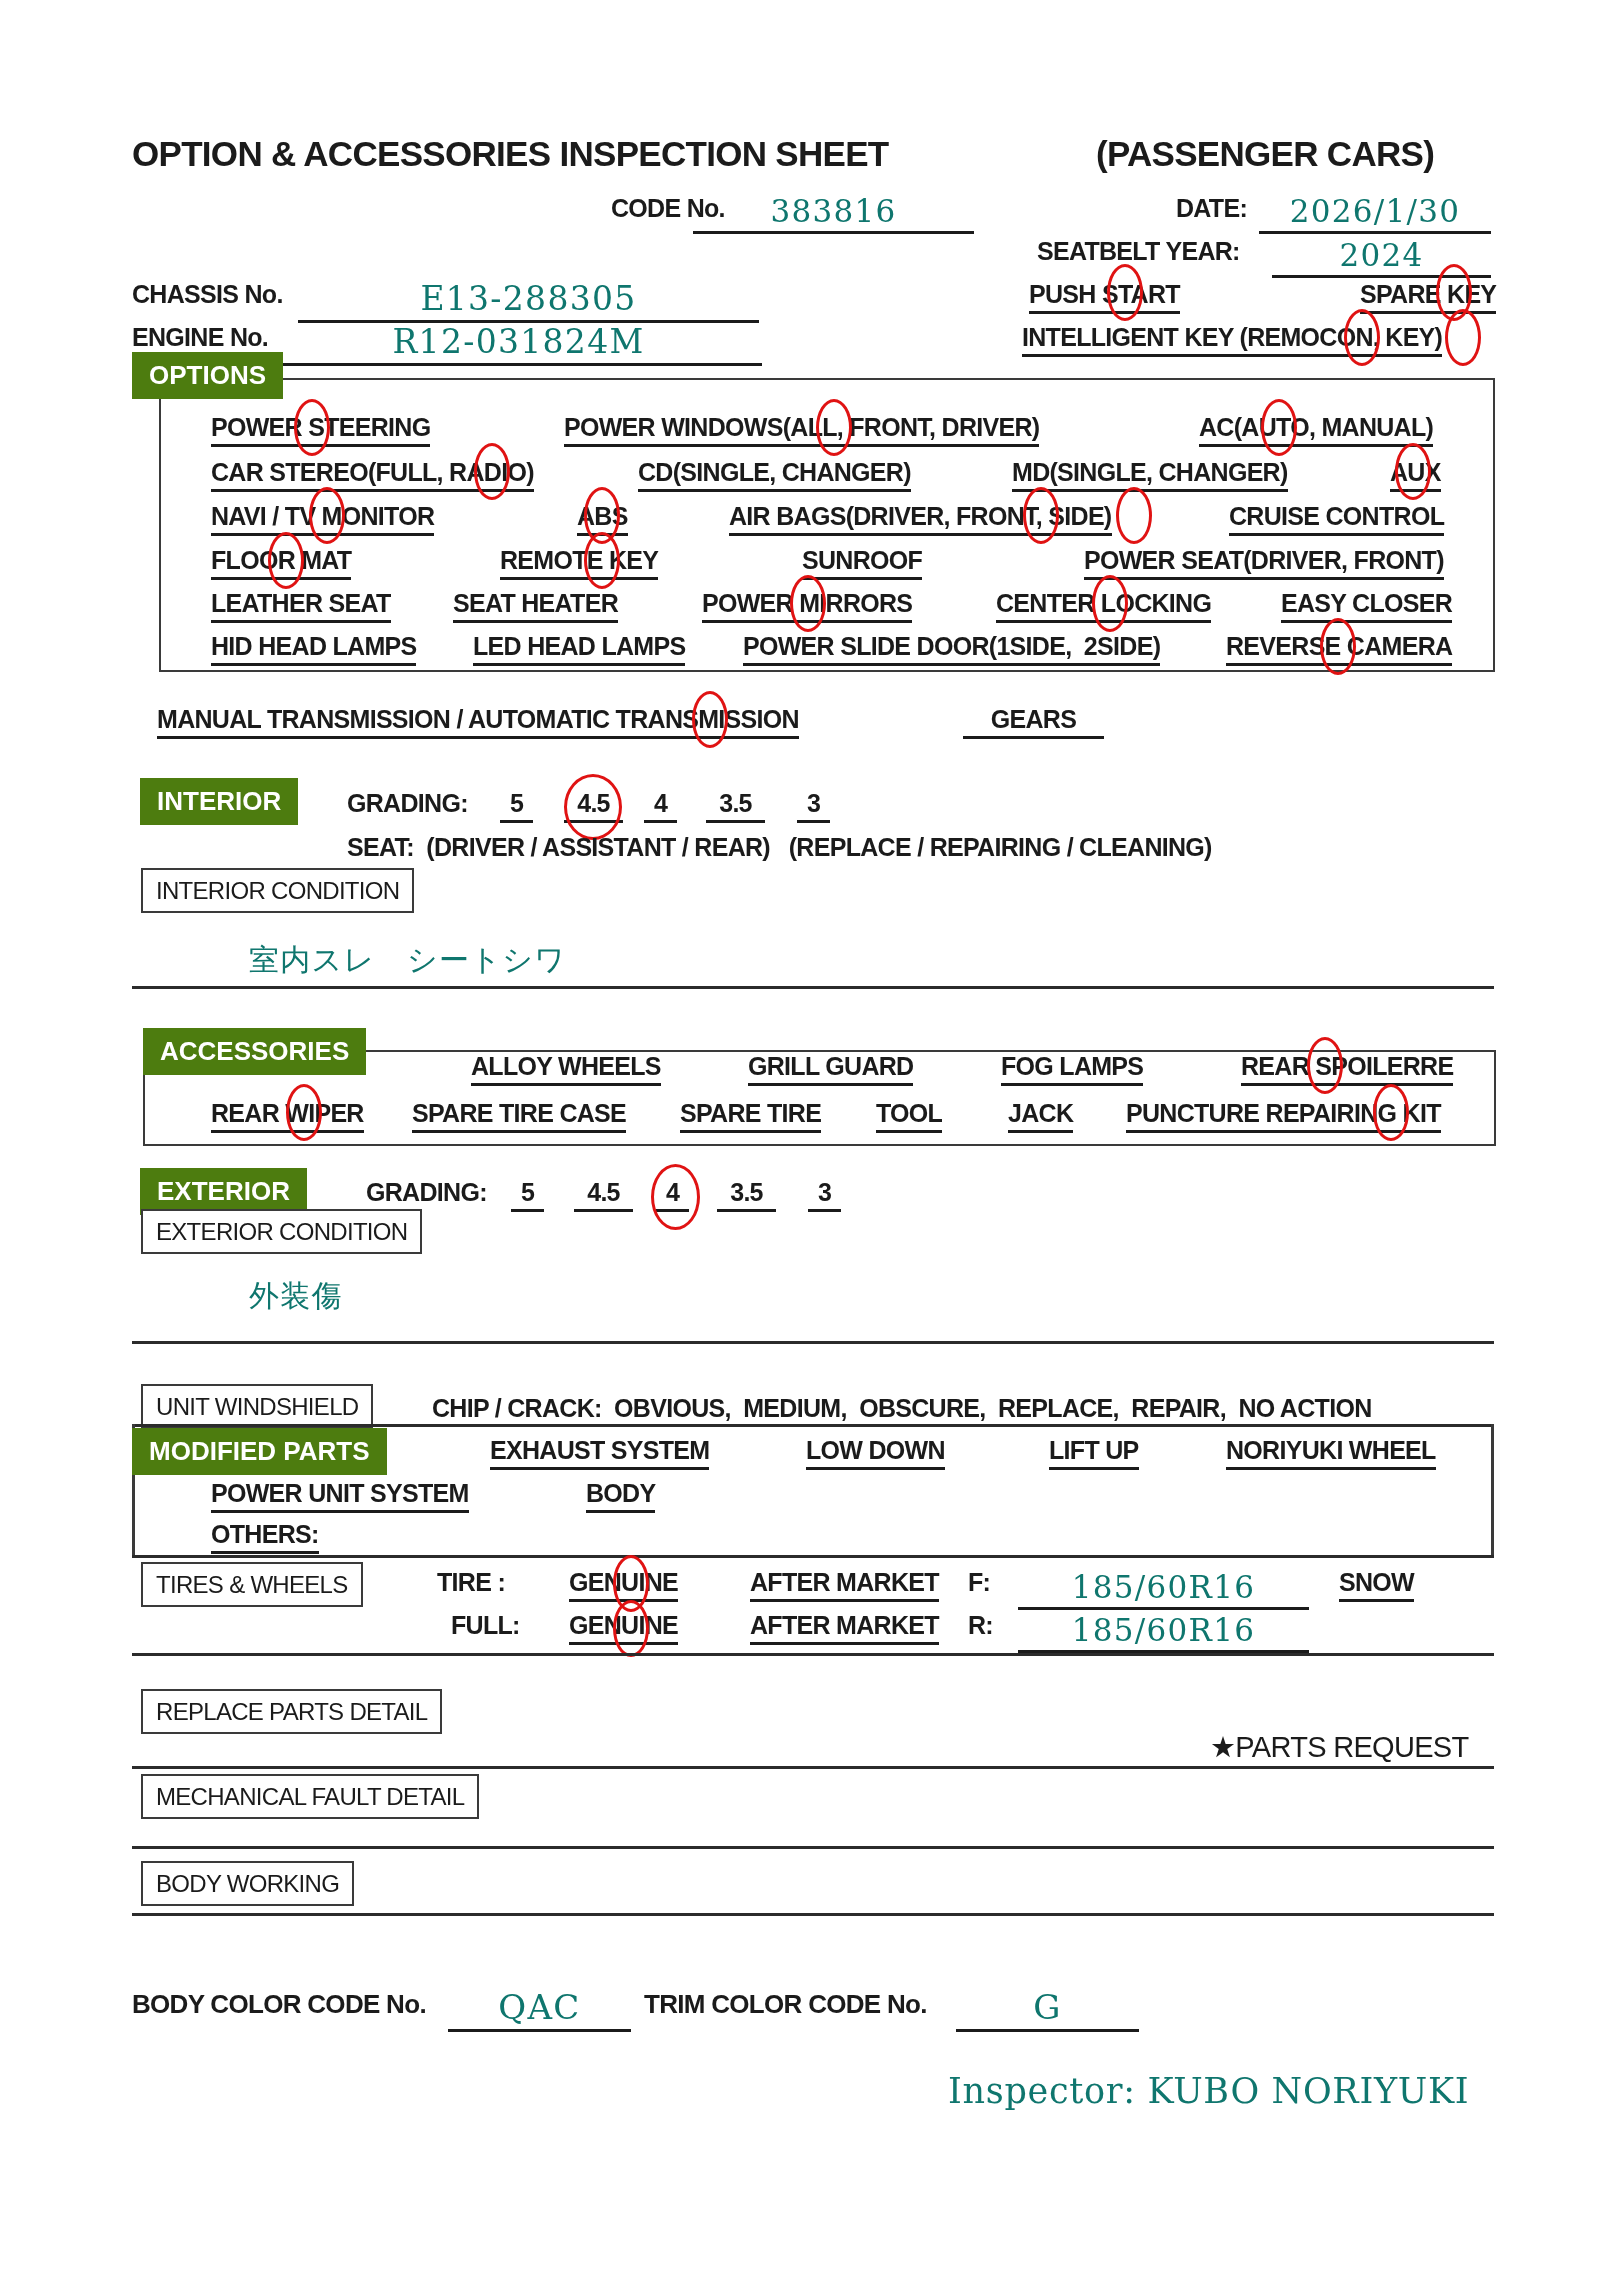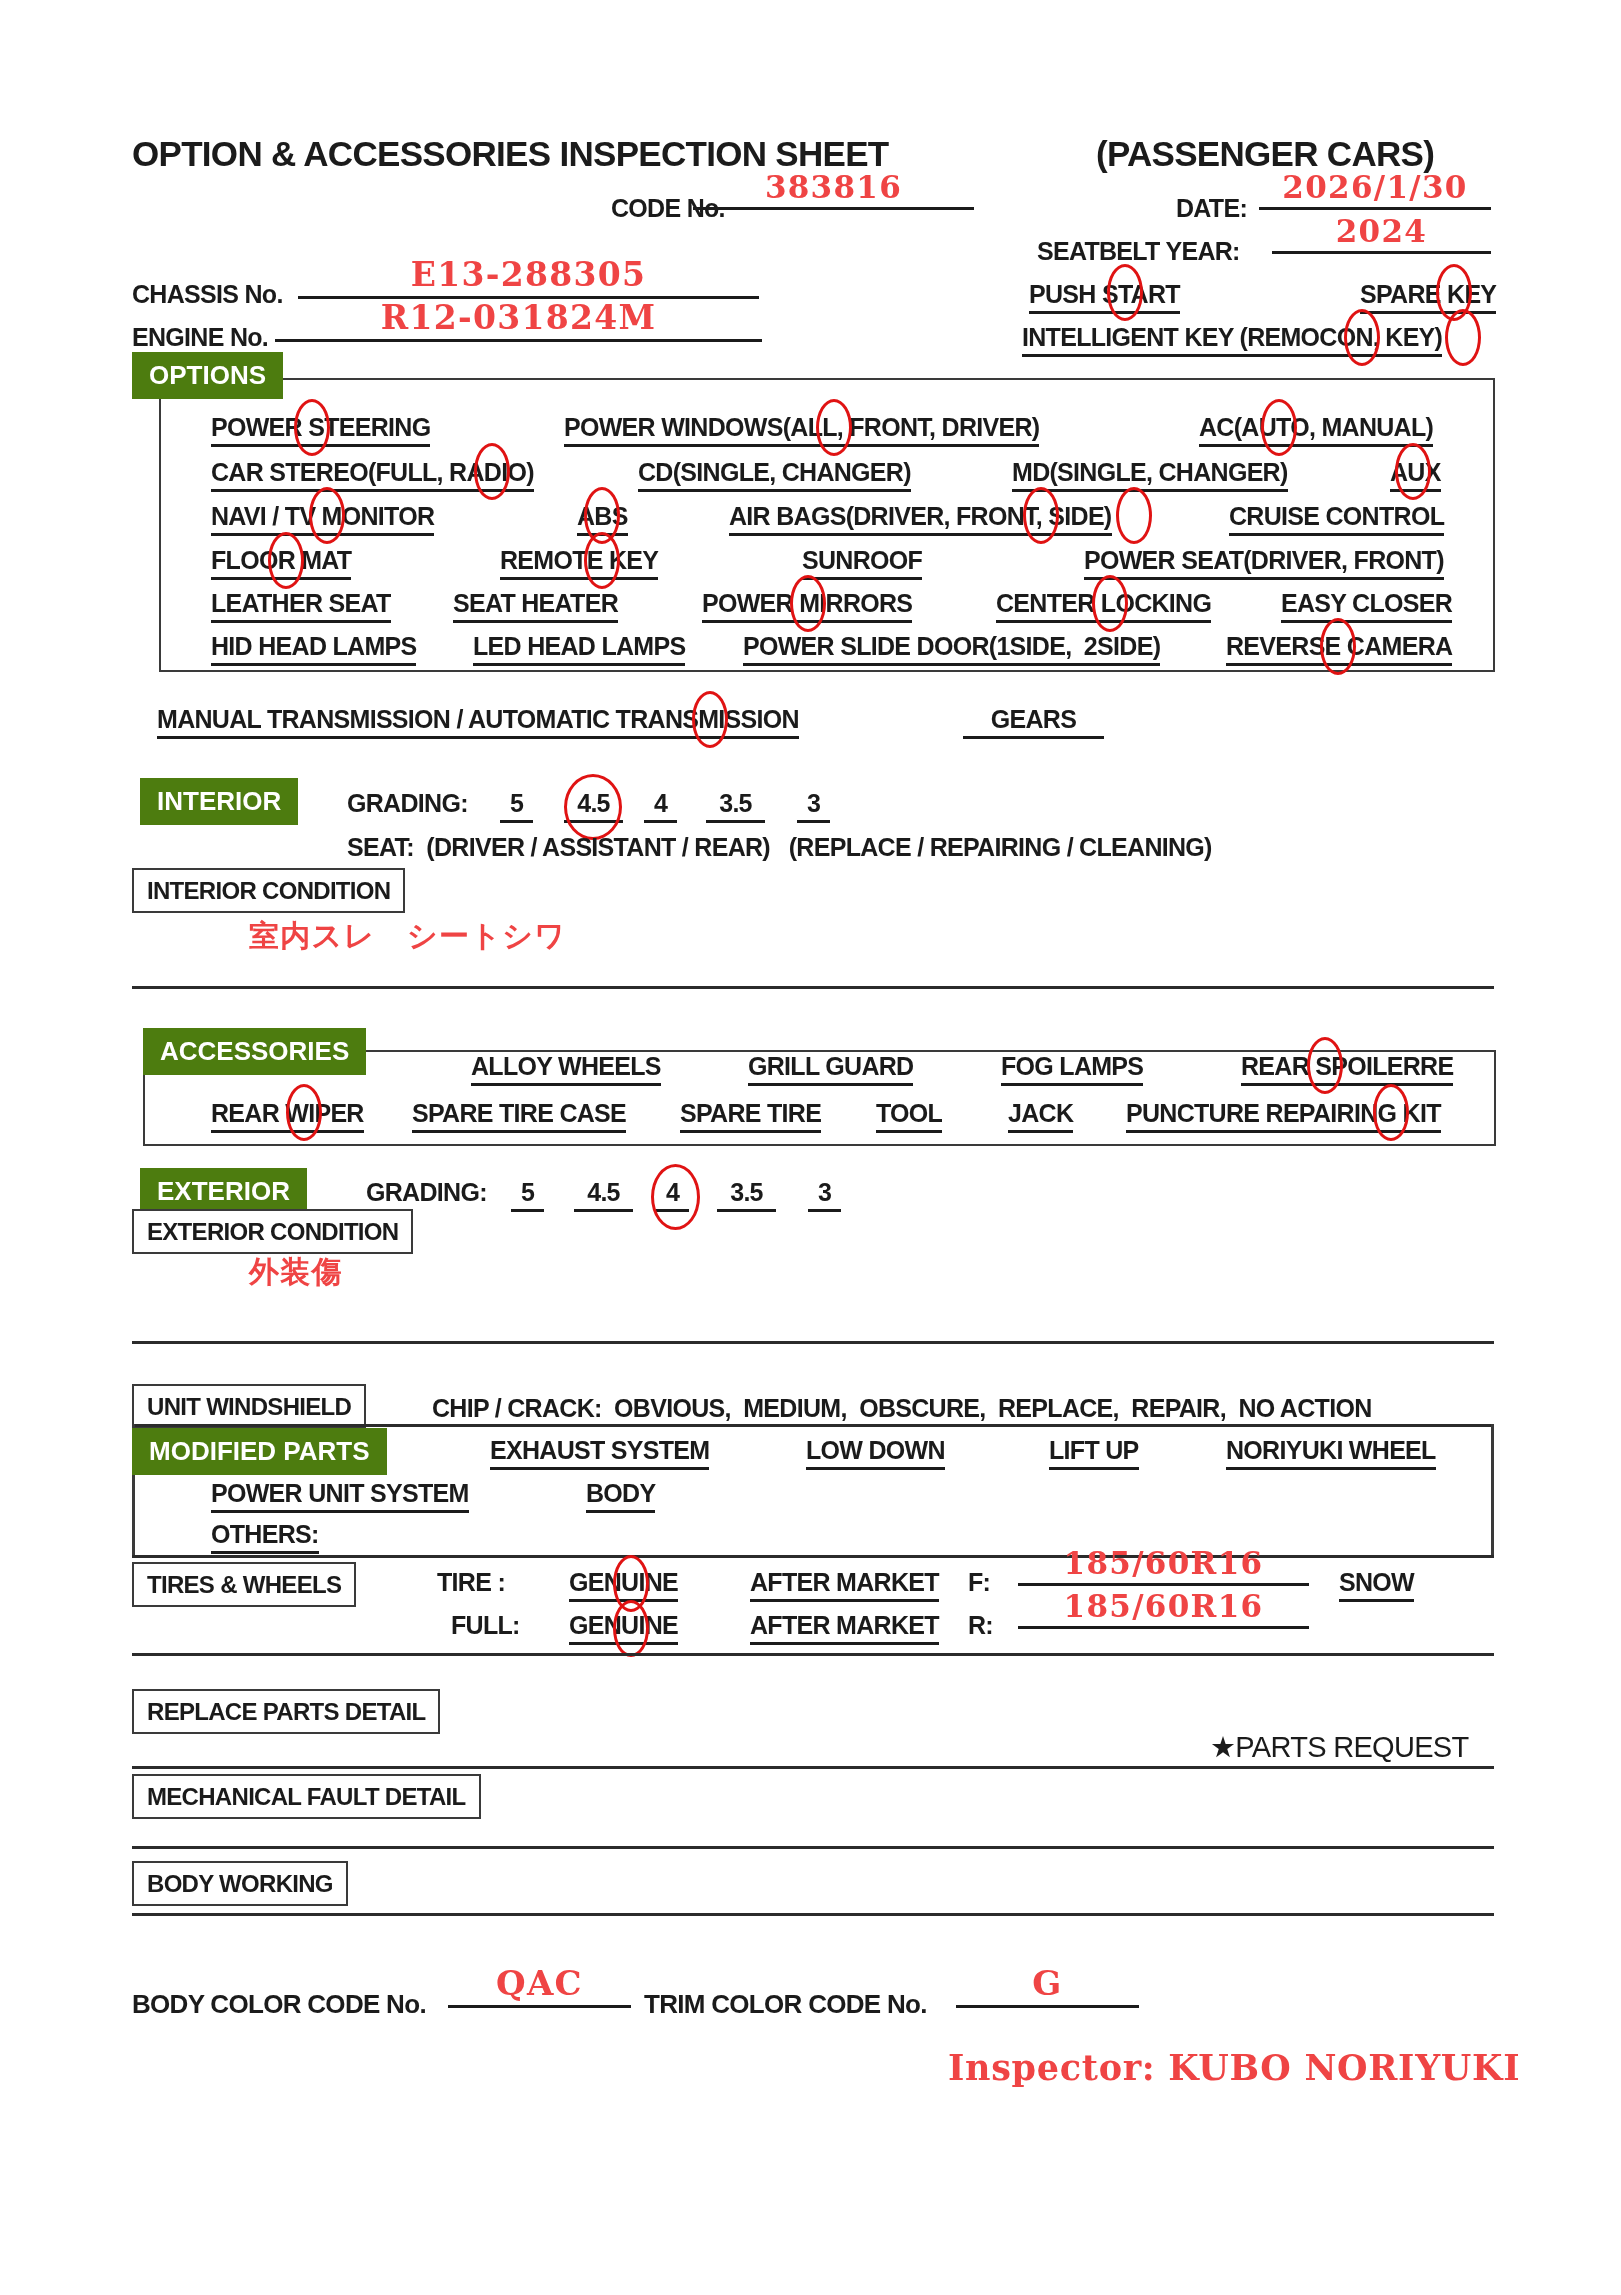--- a/index.html
+++ b/index.html
@@ -8,26 +8,26 @@
     font-family:"Liberation Sans", sans-serif; color:#1b1b1b; overflow:hidden;
   }
   .abs { position:absolute; white-space:pre; }
   .lbl { font-size:25px; font-weight:700; letter-spacing:-0.7px; color:#1b1b1b; }
   .u   { border-bottom:3.3px solid #1b1b1b; padding-bottom:2px; }
   .blk {
     background:#4d7c0f; color:#ffffff; font-size:26px; font-weight:700;
     letter-spacing:0px; padding:7.8px 17px;
   }
   .boxed {
-    border:2px solid #3a3a3a; background:#fff; font-size:24px; font-weight:700;
-    letter-spacing:-0.7px; padding:6.5px 13px;
+    border:2px solid #3a3a3a; background:#fff; font-size:24px; font-weight:400;
+    letter-spacing:-0.7px; padding:6.5px 13px;margin-left:9px;
   }
   .hand {
-    font-family:"DejaVu Serif", serif; font-weight:700;
-    color:#ef4444; letter-spacing:1.3px;
+    font-family:"DejaVu Serif", serif; font-weight:400;
+    color:#0f766e; letter-spacing:1.3px;margin-top:24px;
   }
   .vcenter { text-align:center; }
   .hr { position:absolute; height:3.3px; background:#2b2b2b; }
   .vl { position:absolute; width:2.6px;  background:#3a3a3a; }
   .obox { position:absolute; border:2.6px solid #3a3a3a; }
   .mark {
     position:absolute; width:30px; height:51px;
     border:3.9px solid #e01313; border-radius:50%; background:transparent;
   }
   .title { font-size:35px; font-weight:700; letter-spacing:-0.7px; }

